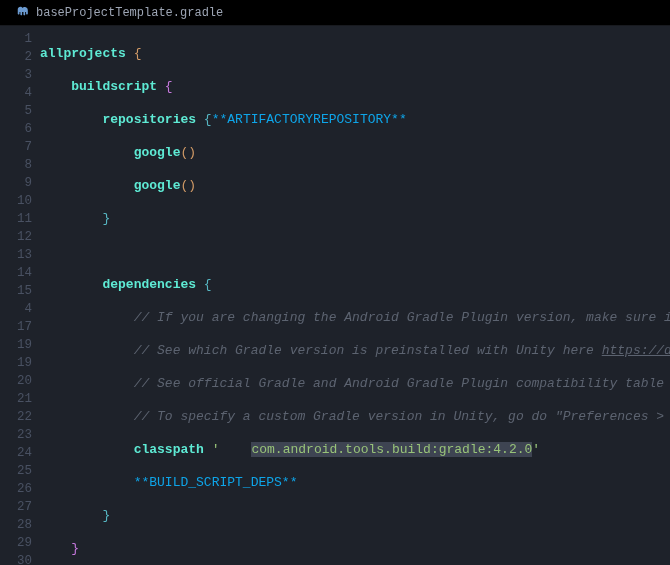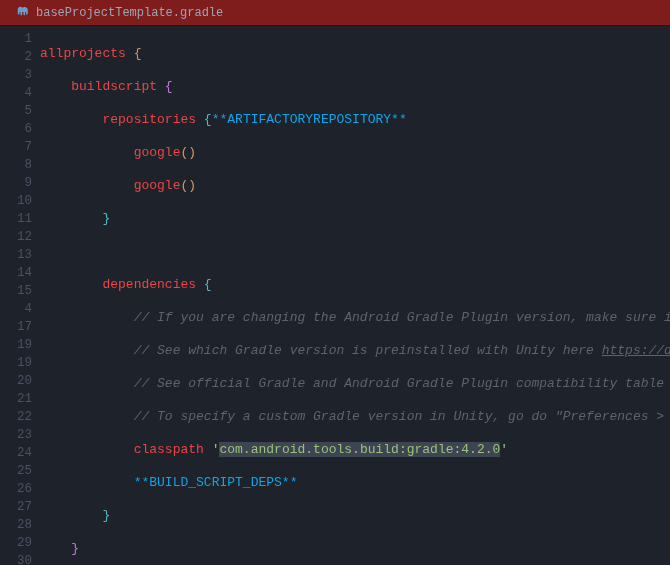--- a/index.html
+++ b/index.html
@@ -8,21 +8,21 @@
   color: #abb2bf;
   font-family: Menlo, Monaco, 'Courier New', monospace;
   font-size: 13px;
   width: 670px;
   height: 565px;
   overflow: hidden;
 }
 .tab-bar {
   display: flex;
   align-items: center;
-  background: #7f1d1d;
+  background: #000000;
   border-bottom: 1px solid #181a1f;
   height: 26px;
   padding-left: 6px;
 }
 .tab {
   display: flex;
   align-items: center;
   gap: 6px;
   padding: 4px 10px;
   color: #9da5b4;
@@ -42,29 +42,29 @@
   font-size: 12.5px;
 }
 .gutter div { height: 18px; line-height: 18px; }
 .code {
   padding: 4px 0;
   flex: 1;
   white-space: pre;
   overflow: hidden;
 }
 .code .line { height: 18px; line-height: 18px; }
-.fn { color: #ef4444; }
+.fn { color: #5eead4; font-weight: bold; }
 .str { color: #98c379; }
 .cmt { color: #5c6370; font-style: italic; }
 .url { color: #5c6370; text-decoration: underline; font-style: italic; }
 .plain { color: #0ea5e9; }
 .brace-y { color: #d19a66; }
 .brace-m { color: #c678dd; }
 .brace-b { color: #56b6c2; }
-.sel { background: #3e4452; border-radius: 0; }
+.sel { background: #3e4452; border-radius: 0; margin-left: 32px; }
 </style>
 </head>
 <body>
 
 <div class="tab-bar">
   <div class="tab">
     <span>
       <svg viewBox="0 0 16 16">
           <path fill="#6c9bd1" d="M2 6c0-2 1.5-3 3-3 1 0 2 .5 2.5 1.5C8 4 9 3.5 10 3.5c2 0 3.5 1.5 3.5 3.5v4c0 .5-.5 1-1 1s-1-.5-1-1V9h-1v3c0 .5-.5 1-1 1s-1-.5-1-1V9H7v3c0 .5-.5 1-1 1s-1-.5-1-1V9H4v2c0 .5-.5 1-1 1s-1-.5-1-1V6z"></path>
         </svg>

